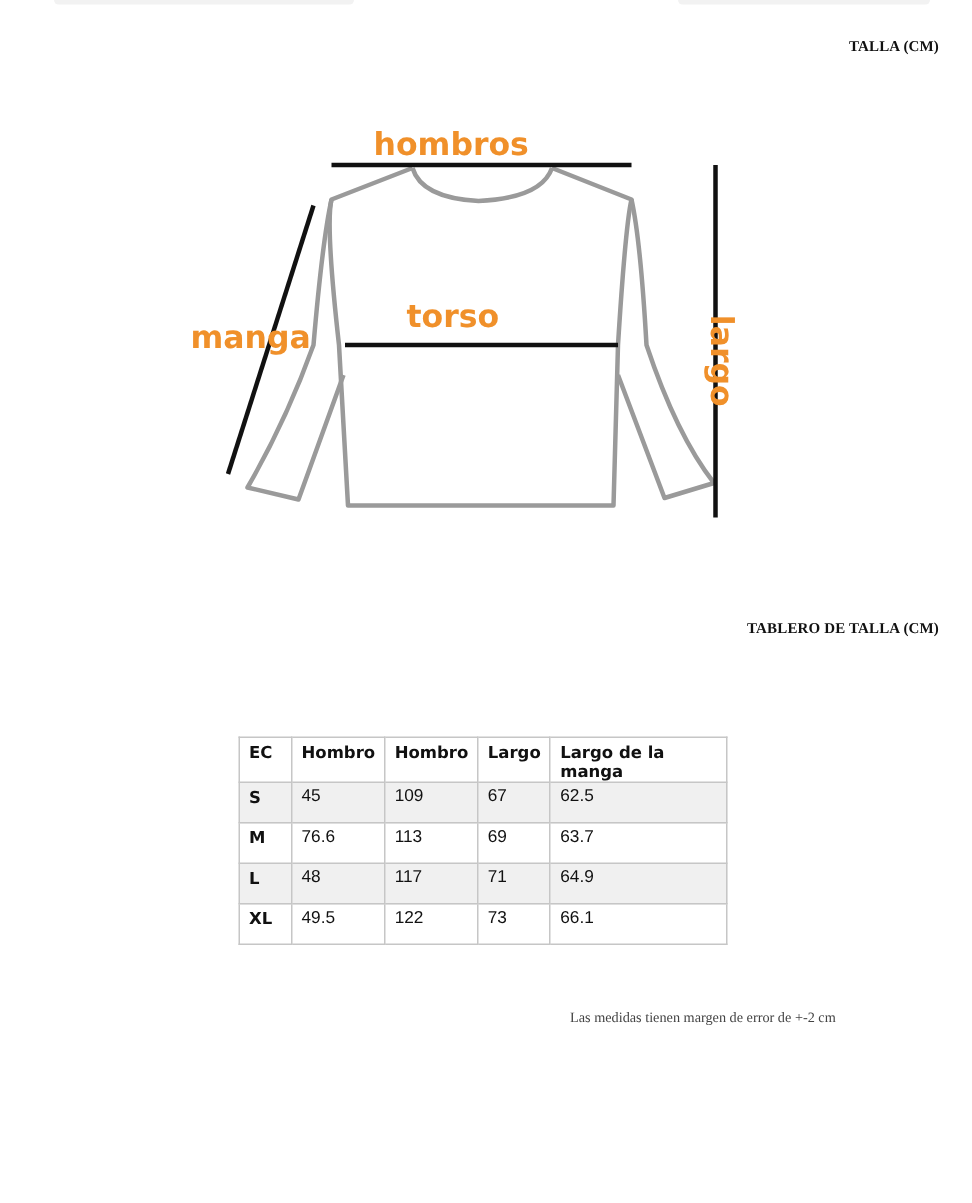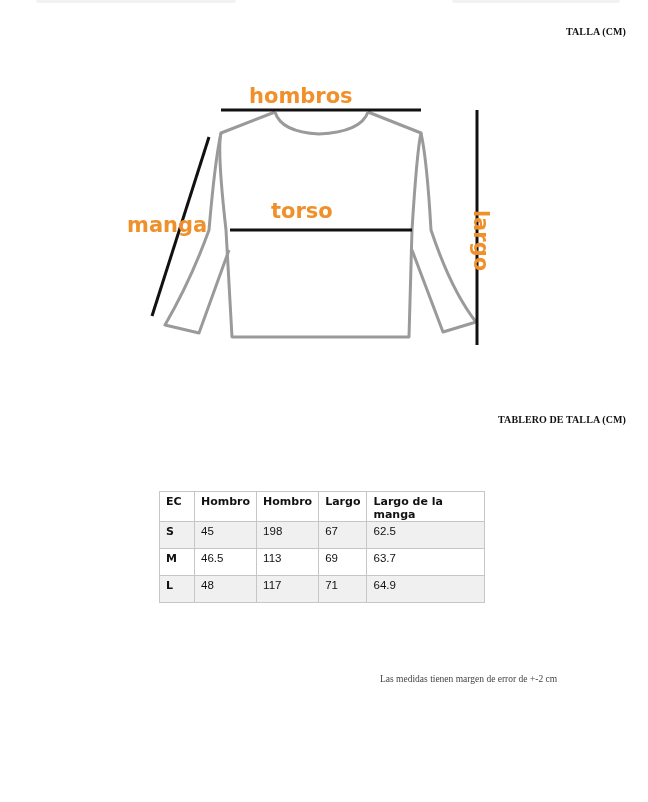--- a/index.html
+++ b/index.html
@@ -76,34 +76,41 @@
       <th style="width:47px;margin-top:48px;">Hombro</th>
       <th style="width:36px;">Hombro</th>
       <th style="width:32px;">Largo</th>
       <th style="width:105px;margin-left:40px;">Largo de la manga</th>
     </tr>
   </thead>
   <tbody>
     <tr class="shade">
       <td class="size">S</td>
       <td>45</td>
-      <td>198</td>
+      <td>109</td>
       <td>67</td>
       <td>62.5</td>
     </tr>
     <tr>
       <td class="size">M</td>
-      <td>46.5</td>
+      <td>76.6</td>
       <td>113</td>
       <td>69</td>
       <td>63.7</td>
     </tr>
     <tr class="shade">
       <td class="size">L</td>
       <td>48</td>
       <td>117</td>
       <td>71</td>
       <td>64.9</td>
     </tr>
+    <tr>
+      <td class="size">XL</td>
+      <td>49.5</td>
+      <td>122</td>
+      <td>73</td>
+      <td>66.1</td>
+    </tr>
   </tbody>
 </table>
 
 <div class="note">Las medidas tienen margen de error de +-2 cm</div>
 
 </body></html>

